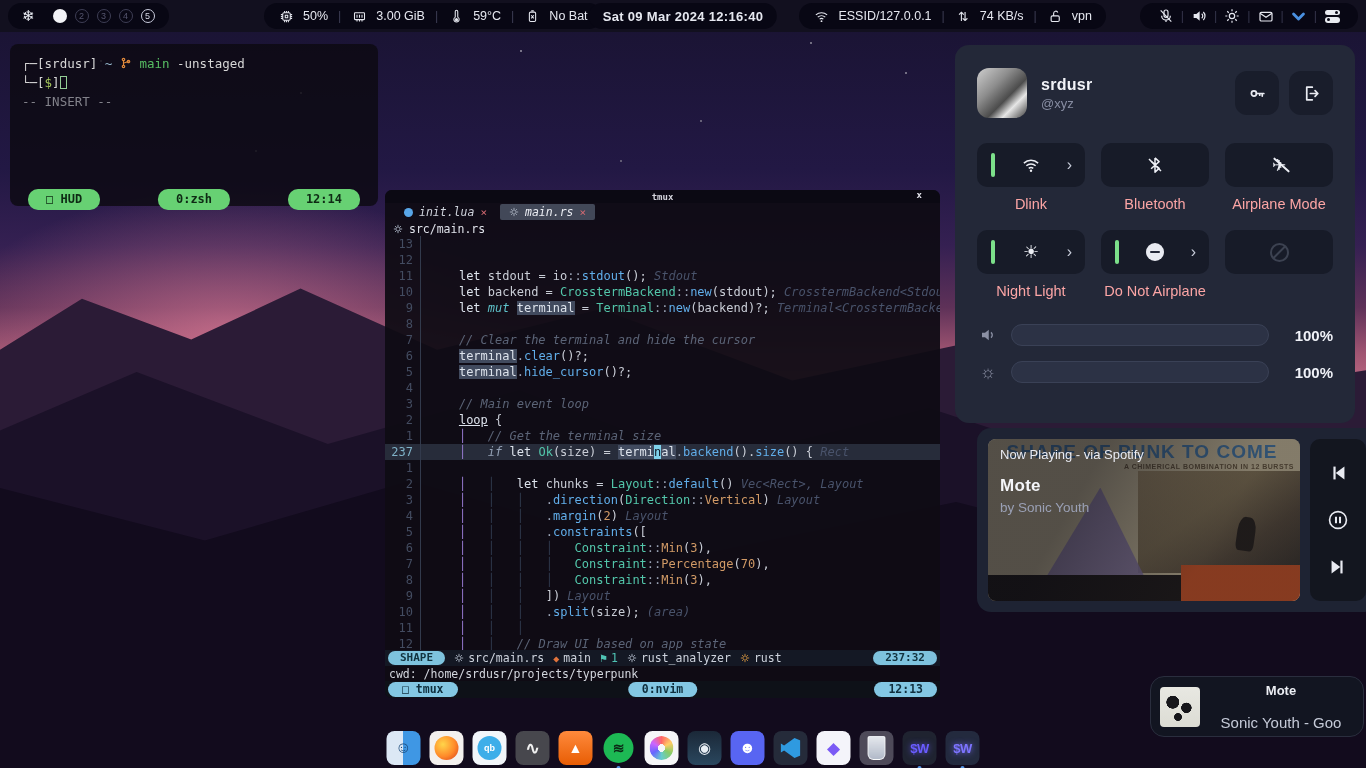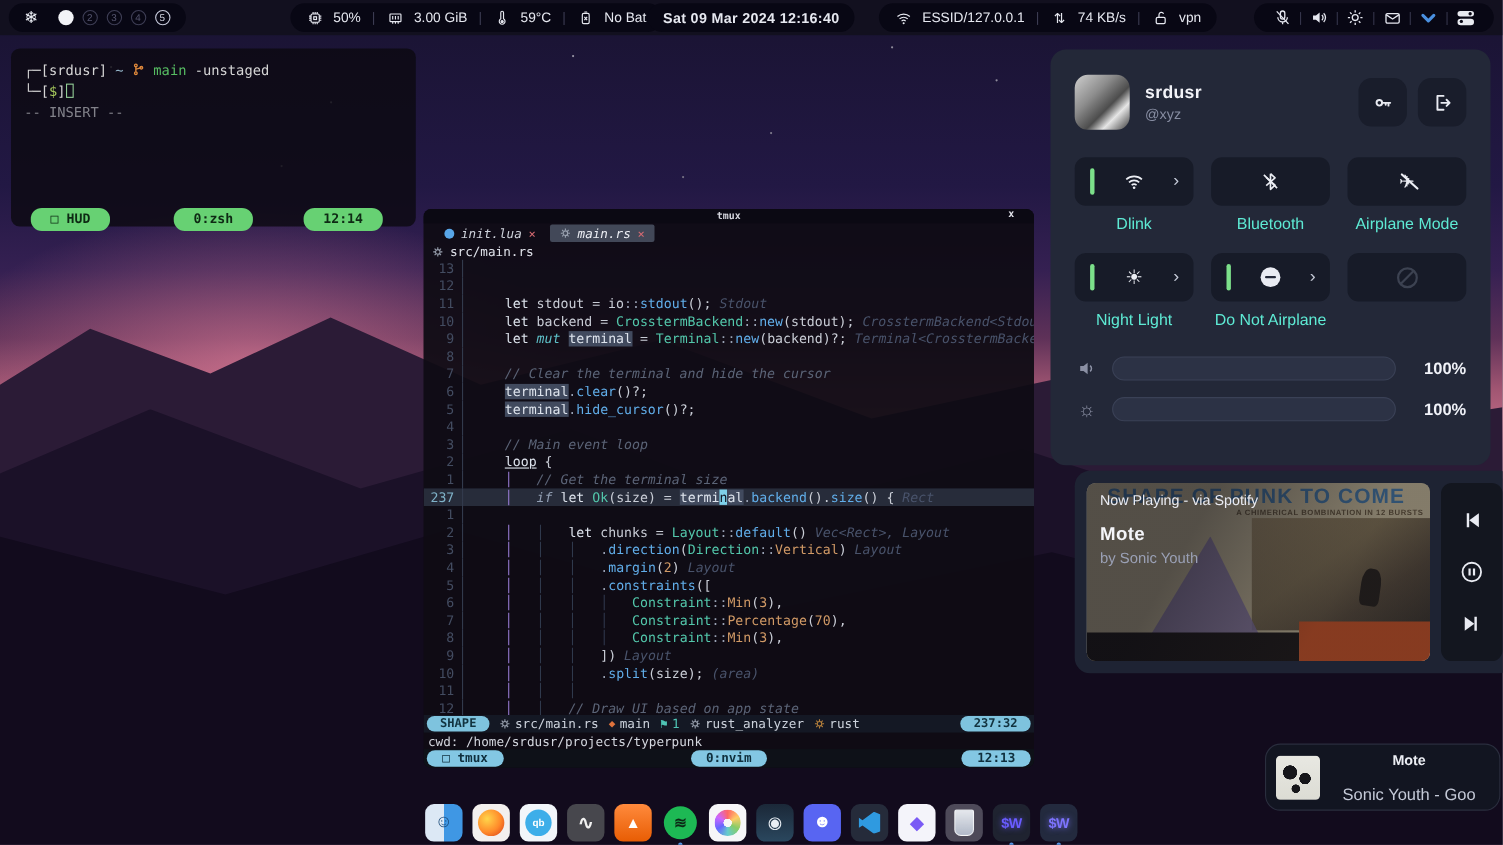--- a/index.html
+++ b/index.html
@@ -47,21 +47,21 @@
 
   
   .term { position:absolute; left:10px; top:44px; width:368px; height:162px; background:rgba(12,10,17,.82); border-radius:8px; padding:10px 12px; z-index:10; font-family:"DejaVu Sans Mono", monospace; font-size:12.5px; line-height:19px; }
   .term .c-tfg{color:#d6d6d6} .term .c-tpath{color:#93b5c9} .term .c-tgreen{color:#57bd63} .term .c-tdollar{color:#a5c85c} .term .c-tdim{color:#82828a}
   .c-tcursor { display:inline-block; width:7px; height:13px; border:1px solid #93ce96; transform:translateY(2px); }
   .ticon { display:inline-flex; width:12px; height:12px; vertical-align:-1px; }
   .ticon svg { width:12px; height:12px; }
   .term-bar { position:absolute; left:10px; right:10px; bottom:7px; display:flex; align-items:center; }
   .gpill { background:#67d173; color:#0e2a14; font-weight:bold; font-size:12px; border-radius:10px; padding:1px 18px; font-family:"DejaVu Sans Mono", monospace; }
   .term-bar .mid { position:absolute; left:50%; transform:translateX(-50%); }
-  .term-bar .right { position:absolute; right:20px; }
+  .term-bar .right { position:absolute; right:8px; }
   .term-bar .left { position:absolute; left:8px; }
 
   
   .editor { position:absolute; left:385px; top:190px; width:555px; height:508px; background:rgba(15,12,20,.94); border-radius:7px; z-index:10; display:flex; flex-direction:column; overflow:hidden; font-family:"DejaVu Sans Mono", monospace; }
   .ed-titlebar { height:13px; background:#0b0913; display:flex; align-items:center; justify-content:center; font-size:9px; font-weight:bold; color:#d5d5dd; position:relative; flex:none; }
   .ed-close { position:absolute; right:18px; top:0; font-size:9px; color:#e6e6ee; cursor:default; }
   .ed-tabs { height:18px; display:flex; align-items:center; padding-left:10px; gap:4px; flex:none; }
   .ed-tab { display:flex; align-items:center; gap:6px; height:16px; padding:0 9px; font-size:11.5px; font-style:italic; color:#cfd3dc; border-radius:2px; }
   .ed-tab.active { background:#424858; color:#eceef4;justify-content:flex-end; }
   .tab-x { color:#d56a72; font-style:normal; font-size:11px; }
@@ -102,21 +102,21 @@
   .user-btns { margin-left:auto; display:flex; gap:10px; }
   .sq-btn { width:44px; height:44px; border-radius:12px; background:#191d2b; display:flex; align-items:center; justify-content:center; }
   .sq-btn svg { width:19px; height:19px; }
   .toggles { margin-top:24px; display:grid; grid-template-columns:repeat(3,1fr); column-gap:16px; row-gap:16px; }
   .tg-cell { display:flex; flex-direction:column; align-items:center; }
   .tg-btn { width:100%; height:44px; border-radius:10px; background:#171b28; display:flex; align-items:center; justify-content:center; gap:12px; position:relative; }
   .tg-bar { width:4px; height:24px; border-radius:2px; background:#7ce08a; position:absolute; left:14px; }
   .tg-ico { display:inline-flex; align-items:center; justify-content:center; width:20px; height:20px; font-size:17px; color:#eceef4; position:relative; }
   .tg-ico svg { width:18px; height:18px; }
   .tg-chev { position:absolute; right:13px; font-size:16px; color:#c6cbd8; line-height:1; }
-  .tg-label { margin-top:9px; font-size:14.5px; color:#5eead4; height:18px; }
+  .tg-label { margin-top:9px; font-size:14.5px; color:#fca5a5; height:18px; }
   .slash-ov::after { content:""; position:absolute; left:-1px; top:9px; width:21px; height:2px; background:#eceef4; transform:rotate(42deg); border-radius:1px; }
   .dnd-circ { width:18px; height:18px; border-radius:50%; background:#e9ebf2; position:relative; }
   .dnd-circ::after { content:""; position:absolute; left:4px; top:8px; width:10px; height:2.4px; background:#232838; border-radius:1px; }
   .prohib { width:19px; height:19px; border-radius:50%; border:2px solid #5b6273; position:relative; }
   .prohib::after { content:""; position:absolute; left:-1px; top:6.5px; width:17px; height:2px; background:#5b6273; transform:rotate(-45deg); }
   .sliders { margin-top:22px; display:flex; flex-direction:column; gap:13px; }
   .sl-row { display:flex; align-items:center; gap:12px; height:24px; }
   .sl-ico { width:22px; display:inline-flex; justify-content:center; color:#8b90a4; font-size:17px; }
   .sl-ico svg { width:18px; height:18px; }
   .sl-track { flex:1; height:22px; border-radius:11px; background:#2c3245; overflow:hidden; border:1px solid #3a4156; }

